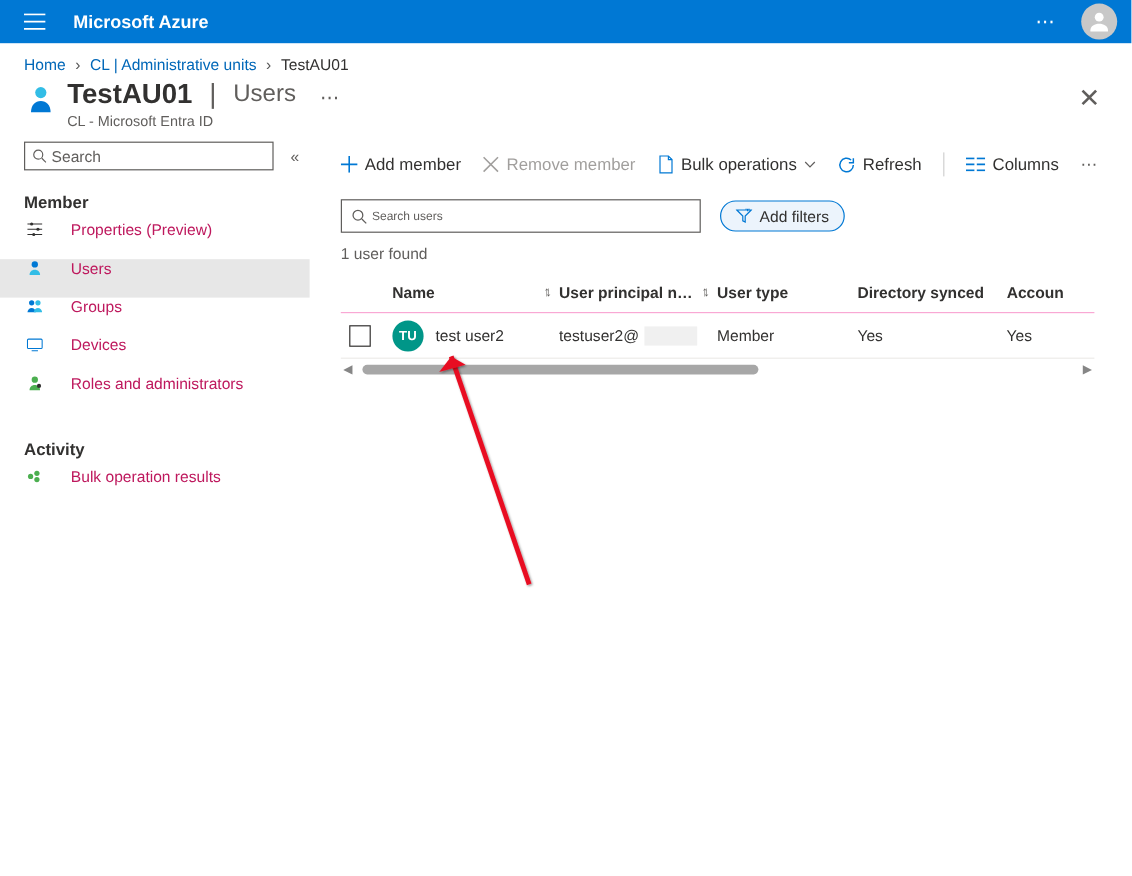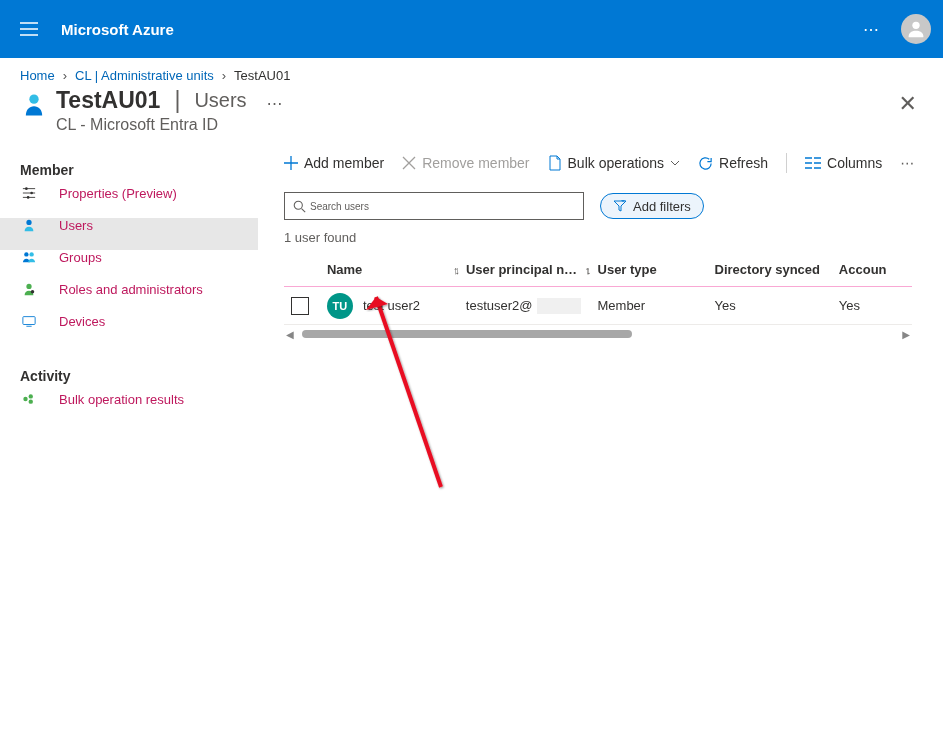--- a/index.html
+++ b/index.html
@@ -1,17 +1,17 @@
 <!DOCTYPE html>
 <html><head>
   <meta charset="utf-8">
   <style>
     * { box-sizing: border-box; margin: 0; padding: 0; font-family: "Segoe UI", Arial, sans-serif; }
     body { width: 943px; height: 730px; background: #fff; overflow: hidden; position: relative; }
-    .top-bar { background: #0078d4; height: 58px; display: flex; align-items: center; padding: 0 8px; color: #fff; }
+    .top-bar { background: #0078d4; height: 36px; display: flex; align-items: center; padding: 0 8px; color: #fff; }
     .menu-btn { width: 41px; height: 41px; display: flex; align-items: center; justify-content: center; cursor: pointer; }
     .brand { font-size: 15px; font-weight: 600; margin-left: 12px; margin-right: 40px; }
     .search-bar { flex: 0 0 410px; height: 30px; background: #3696e0; border: 1px solid #fff; border-radius: 2px; display: flex; align-items: center; padding: 0 8px; margin-left: 52px; }
     .search-bar input { background: transparent; border: none; outline: none; color: #fff; font-size: 13px; flex: 1; margin-left: 6px; }
     .search-bar input::placeholder { color: #e3f0fb; }
     .top-right { margin-left: auto; display: flex; align-items: center; gap: 14px; }
     .avatar-circle { width: 30px; height: 30px; border-radius: 50%; background: #c8c8c8; display: flex; align-items: center; justify-content: center; margin-right: 4px; }
     .avatar-circle svg { width: 22px; height: 22px; fill: #fff; }
     .more-h { color:#fff; letter-spacing: 2px; cursor:pointer; padding: 0 6px;}
     
@@ -20,21 +20,21 @@
     .breadcrumb .sep { color: #555; }
     .breadcrumb .current { color: #323130; }
     
     .page-head { display: flex; align-items: flex-start; padding: 0 20px 10px; }
     .page-head-icon { width: 28px; height: 28px; margin-top:4px; margin-right: 8px; }
     .page-title-wrap { flex:1; }
     .page-title-line { display:flex; align-items:center; gap:14px;}
     .page-title { font-size: 23px; font-weight: 600; color: #323130; }
     .page-title-sub { font-size: 20px; font-weight: 400; color: #605e5c; }
     .page-title-sep { color:#605e5c; font-size:23px; font-weight:300;}
-    .page-subtitle { font-size: 16px; color: #605e5c; margin-top:2px;}
+    .page-subtitle { font-size: 12px; color: #605e5c; margin-top:2px;}
     .title-more { color:#605e5c; font-size:16px; letter-spacing:2px; margin-left:6px; cursor:pointer; margin-top:6px;}
     .close-x { margin-left: auto; font-size: 22px; color: #605e5c; cursor: pointer; font-weight:300; padding-right:6px; margin-top:4px;}
     
     .body-row { display:flex; }
     .sidebar { width: 258px; padding: 0 0 0 20px; }
     .side-search-row { display:flex; align-items:center;}
     .side-search { width: 208px; height: 24px; border:1px solid #605e5c; display:flex; align-items:center; padding:0 6px;}
     .side-search input { border:none; outline:none; flex:1; font-size:13px; margin-left:4px;}
     .side-search input::placeholder{ color:#605e5c;}
     .collapse-btn { margin-left:14px; color:#605e5c; cursor:pointer; font-size:13px;}
@@ -120,20 +120,30 @@
       <span class="title-more">⋯</span>
     </div>
     <div class="page-subtitle">CL - Microsoft Entra ID</div>
   </div>
   <span class="close-x">✕</span>
 </div>
 
 <div class="body-row">
 
   <div class="sidebar">
+    <div class="side-search-row">
+      <div class="side-search">
+        <svg width="12" height="12" viewBox="0 0 16 16">
+            <circle cx="6.5" cy="6.5" r="5" stroke="#605e5c" stroke-width="1.3" fill="none"></circle>
+            <path d="M10.5 10.5 15 15" stroke="#605e5c" stroke-width="1.3"></path>
+          </svg>
+        <input type="text" placeholder="Search" style="">
+      </div>
+      <span class="collapse-btn">«</span>
+    </div>
     <div class="side-heading">Member</div>
     <div class="side-item">
       <svg viewBox="0 0 16 16">
           <path d="M1 3h14M1 8h14M1 13h14" stroke="#323130"></path>
           <circle cx="5" cy="3" r="1.5" fill="#323130"></circle>
           <circle cx="11" cy="8" r="1.5" fill="#323130"></circle>
           <circle cx="7" cy="13" r="1.5" fill="#323130"></circle>
         </svg>
       <span>Properties (Preview)</span>
     </div>
@@ -148,32 +158,32 @@
       <svg viewBox="0 0 16 16">
           <circle cx="5" cy="5" r="2.5" fill="#0078d4"></circle>
           <circle cx="11" cy="5" r="2.5" fill="#32bde6"></circle>
           <path d="M1 14c0-2 2-4 4-4s4 2 4 4z" fill="#0078d4"></path>
           <path d="M7 14c0-2 2-4 4-4s4 2 4 4z" fill="#32bde6"></path>
         </svg>
       <span>Groups</span>
     </div>
     <div class="side-item">
       <svg viewBox="0 0 16 16">
+          <rect x="1" y="3" width="14" height="9" rx="1" stroke="#0078d4" fill="none"></rect>
+          <path d="M5 14h6" stroke="#0078d4"></path>
+        </svg>
+      <span>Devices</span>
+    </div>
+    <div class="side-item">
+      <svg viewBox="0 0 16 16">
           <circle cx="8" cy="5" r="3" fill="#4caf50"></circle>
           <path d="M3 15c0-3 2-5 5-5s5 2 5 5z" fill="#4caf50"></path>
           <circle cx="12" cy="11" r="2" fill="#323130"></circle>
         </svg>
       <span>Roles and administrators</span>
-    </div>
-    <div class="side-item">
-      <svg viewBox="0 0 16 16">
-          <rect x="1" y="3" width="14" height="9" rx="1" stroke="#0078d4" fill="none"></rect>
-          <path d="M5 14h6" stroke="#0078d4"></path>
-        </svg>
-      <span>Devices</span>
     </div>
     <div class="side-heading" style="margin-top:22px;">Activity</div>
     <div class="side-item">
       <svg viewBox="0 0 16 16">
           <circle cx="4" cy="8" r="2.5" fill="#4caf50"></circle>
           <circle cx="10" cy="5" r="2.5" fill="#4caf50"></circle>
           <circle cx="10" cy="11" r="2.5" fill="#4caf50"></circle>
         </svg>
       <span>Bulk operation results</span>
     </div>

